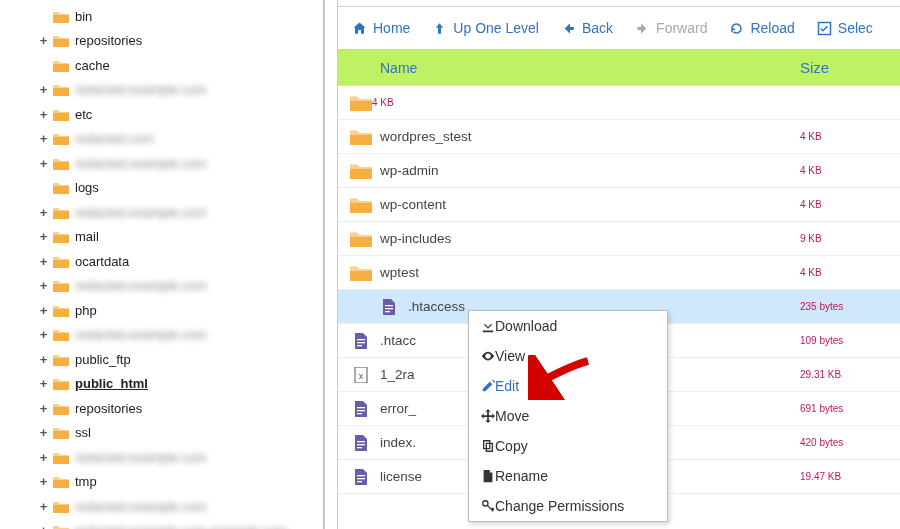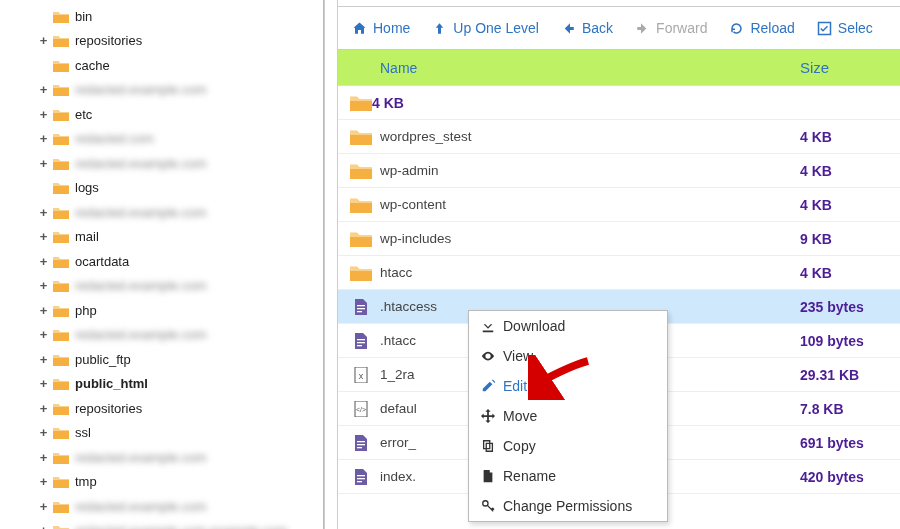--- a/index.html
+++ b/index.html
@@ -7,39 +7,39 @@
   .root { display: flex; width: 100%; height: 100%; }
   .sidebar { width: 324px; height: 100%; border-right: 1px solid #bbb; background: #fff; overflow: hidden; padding-top: 4px; }
   .sidebar-sep { position: absolute; left: 324px; top: 0; height: 100%; width: 14px; background: #fff; border-left: 1px solid #ccc; border-right: 1px solid #ccc; }
   .main { flex: 1; height: 100%; background: #fff; display: flex; flex-direction: column; padding-left: 14px; }
   .tree-row { display: flex; align-items: center; height: 24.5px; padding-left: 38px; white-space: nowrap; cursor: default; }
   .tree-plus { width: 11px; text-align: center; color: #555; font-weight: bold; font-size: 13px; margin-right: 4px; display: inline-block; }
   .tree-plus.hidden { visibility: hidden; }
   .folder-icon { width: 16px; height: 13px; margin-right: 6px; display: inline-flex; }
   .folder-icon svg { width: 16px; height: 13px; }
   .tree-label { font-size: 13px; color: #222; }
-  .tree-label.bold { font-weight: bold; }
+  .tree-label.bold { font-weight: bold; text-decoration: underline; }
   .tree-label.blur { filter: blur(3px); color: #888; }
   
   .toolbar { height: 44px; border-top: 1px solid #ccc; border-bottom: 1px solid #ccc; margin-top: 6px; display: flex; align-items: center; padding: 0 14px; gap: 22px; }
   .tool-btn { display: inline-flex; align-items: center; gap: 6px; color: #2f74c2; font-size: 14px; cursor: pointer; }
   .tool-btn.disabled { color: #aaa; }
   .tool-btn svg { width: 15px; height: 15px; }
   
   .file-head { display: flex; align-items: center; height: 36px; border-bottom: 1px solid #ddd; background: #bef264; }
   .file-head .col-name { flex: 1; padding-left: 42px; color: #2f74c2; font-size: 14px; }
   .file-head .col-size { width: 100px; color: #2f74c2; font-size: 15px; }
   .file-row { display: flex; align-items: center; height: 34px; border-bottom: 1px solid #eee; }
-  .file-row.sel { background: #cfe8fb; }
+  .file-row.sel { background: #cfe8fb; padding-left: 28px; }
   .file-row .fi { width: 22px; margin-left: 12px; display: inline-flex; justify-content: center; }
   .file-row .fname { flex: 1; padding-left: 8px; color: #444; font-size: 13.5px; }
-  .file-row .fsize { width: 100px; color: #4c1d95; font-size: 14px; font-weight: bold; }
+  .file-row .fsize { width: 100px; color: #be185d; font-size: 10px; }
   
   .ctx { position: absolute; left: 468px; top: 310px; width: 200px; background: #fff; border: 1px solid #bbb; box-shadow: 2px 3px 5px rgba(0,0,0,0.15); z-index: 30; }
-  .ctx-row { display: flex; align-items: center; height: 30px; padding: 0 12px; gap: 8px; font-size: 14px; color: #333; cursor: pointer; }
+  .ctx-row { display: flex; align-items: center; height: 30px; padding: 0 12px; gap: 0; font-size: 14px; color: #333; cursor: pointer; }
   .ctx-row.hl { color: #2f74c2; }
   .ctx-row svg { width: 14px; height: 14px; }
   
   .arrow { position: absolute; left: 528px; top: 355px; z-index: 40; pointer-events: none; }
 </style>
 </head>
 <body>
 
 <div class="root">
   <div class="sidebar" id="tree">
@@ -362,21 +362,21 @@
           <span class="fname">wp-includes</span>
           <span class="fsize">9 KB</span>
         </div>
         <div class="file-row">
           <span class="fi">
             <svg viewBox="0 0 16 13">
               <path fill="#f6b042" d="M0 2h5l2 2h9v9H0z"></path>
               <path fill="#f9d18a" d="M0 2h5l2 2h9v1H0z"></path>
             </svg>
           </span>
-          <span class="fname">htacc</span>
+          <span class="fname">wptest</span>
           <span class="fsize">4 KB</span>
         </div>
         <div class="file-row sel">
           <span class="fi">
             <svg viewBox="0 0 14 16" width="16" height="16">
               <path fill="#6b5ca5" d="M1 0h8l4 4v12H1z"></path>
               <rect x="3" y="6" width="8" height="1.3" fill="#fff"></rect>
               <rect x="3" y="9" width="8" height="1.3" fill="#fff"></rect>
               <rect x="3" y="12" width="5" height="1.3" fill="#fff"></rect>
             </svg>
@@ -402,50 +402,52 @@
               <rect x="1" y="0" width="12" height="16" fill="none" stroke="#555"></rect>
               <text x="7" y="12" text-anchor="middle" font-size="9" fill="#555">x</text>
             </svg>
           </span>
           <span class="fname">1_2ra</span>
           <span class="fsize">29.31 KB</span>
         </div>
         <div class="file-row">
           <span class="fi">
             <svg viewBox="0 0 14 16" width="16" height="16">
-              <rect x="1" y="0" width="12" height="16" fill="none" stroke="#555"></rect>
-              <text x="7" y="11" text-anchor="middle" font-size="7" fill="#555">&lt;/&gt;</text>
-            </svg>
-          </span>
-          <span class="fname">defaul</span>
-          <span class="fsize">7.8 KB</span>
+              <path fill="#6b5ca5" d="M1 0h8l4 4v12H1z"></path>
+              <rect x="3" y="6" width="8" height="1.3" fill="#fff"></rect>
+              <rect x="3" y="9" width="8" height="1.3" fill="#fff"></rect>
+              <rect x="3" y="12" width="5" height="1.3" fill="#fff"></rect>
+            </svg>
+          </span>
+          <span class="fname">error_</span>
+          <span class="fsize">691 bytes</span>
         </div>
         <div class="file-row">
           <span class="fi">
             <svg viewBox="0 0 14 16" width="16" height="16">
               <path fill="#6b5ca5" d="M1 0h8l4 4v12H1z"></path>
               <rect x="3" y="6" width="8" height="1.3" fill="#fff"></rect>
               <rect x="3" y="9" width="8" height="1.3" fill="#fff"></rect>
               <rect x="3" y="12" width="5" height="1.3" fill="#fff"></rect>
             </svg>
           </span>
-          <span class="fname">error_</span>
-          <span class="fsize">691 bytes</span>
+          <span class="fname">index.</span>
+          <span class="fsize">420 bytes</span>
         </div>
         <div class="file-row">
           <span class="fi">
             <svg viewBox="0 0 14 16" width="16" height="16">
               <path fill="#6b5ca5" d="M1 0h8l4 4v12H1z"></path>
               <rect x="3" y="6" width="8" height="1.3" fill="#fff"></rect>
               <rect x="3" y="9" width="8" height="1.3" fill="#fff"></rect>
               <rect x="3" y="12" width="5" height="1.3" fill="#fff"></rect>
             </svg>
           </span>
-          <span class="fname">index.</span>
-          <span class="fsize">420 bytes</span>
+          <span class="fname">license</span>
+          <span class="fsize">19.47 KB</span>
         </div>
       </div>
   </div>
 </div>
 
 <div class="ctx">
   <div class="ctx-row">
     <svg viewBox="0 0 16 16">
         <path fill="#333" d="M8 1v8L5 6H3l5 5 5-5h-2L8 9V1zM2 13h12v2H2z"></path>
       </svg>

